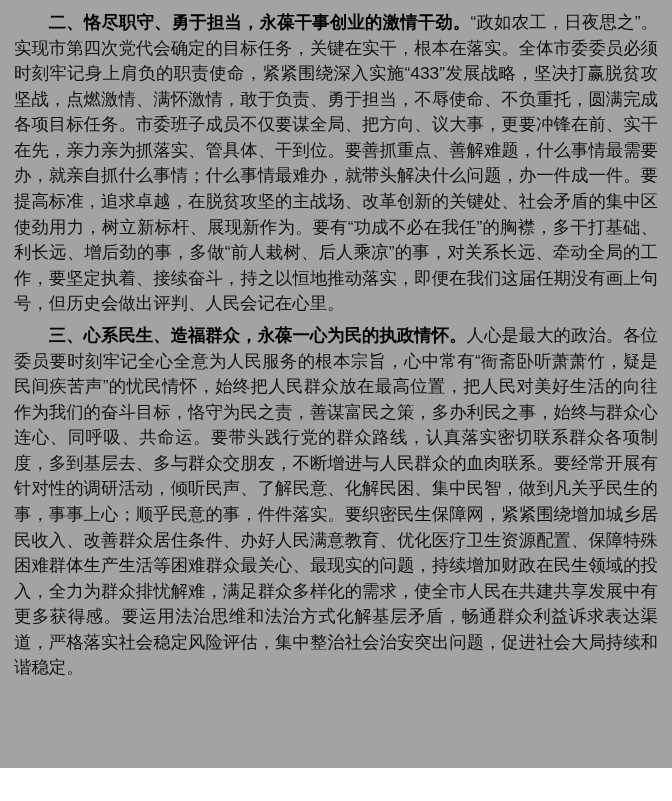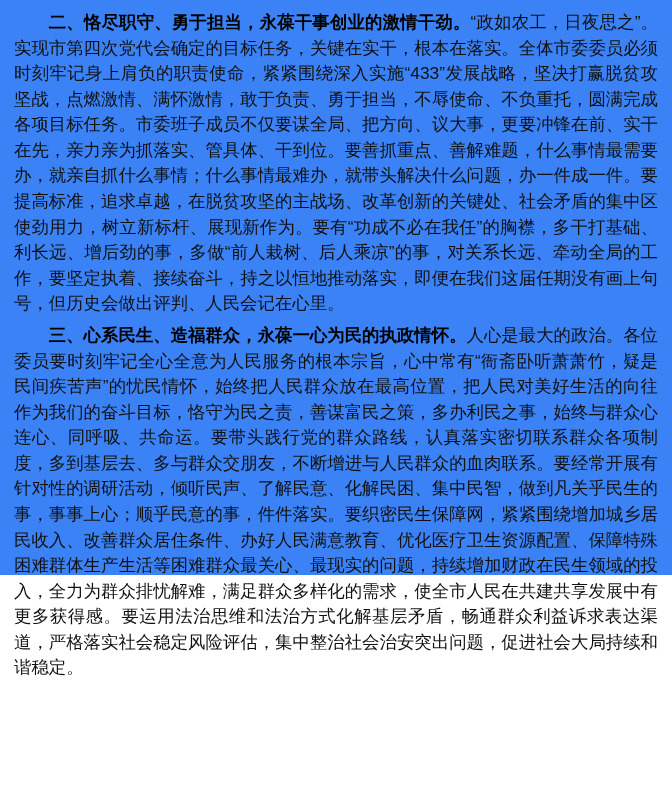--- a/index.html
+++ b/index.html
@@ -10,23 +10,23 @@
   body {
     width: 672px;
     height: 801px;
     font-family: "Liberation Sans", sans-serif;
     color: #141414;
     overflow: hidden;
   }
   .page {
     box-sizing: border-box;
     width: 672px;
-    height: 575px;
+    height: 768px;
     padding: 10px 14px 6px 14px;
-    background: #3b82f6;
+    background: #a3a3a3;
   }
   .para {
     margin: 0 0 6px 0;
     font-size: 17.4px;
     line-height: 1.47;
     text-align: justify;
     text-justify: inter-ideograph;
     letter-spacing: 0px;
     text-indent: 2em;
     color: #111111;

